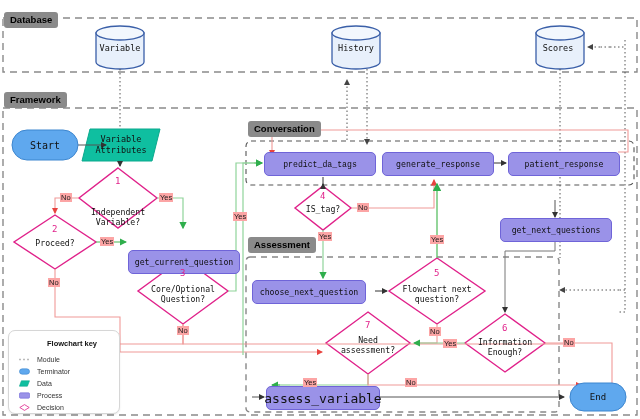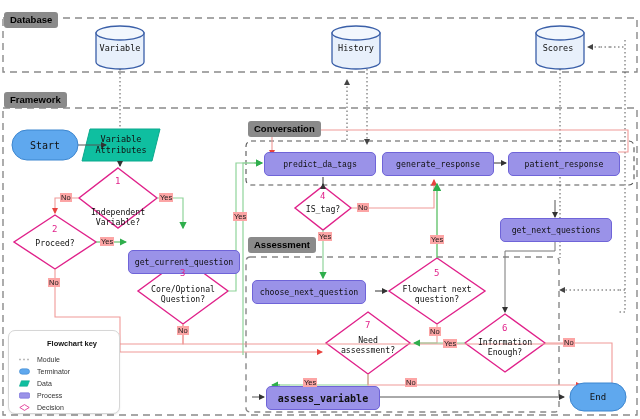--- a/index.html
+++ b/index.html
@@ -282,21 +282,21 @@
 <div class="nd proc" style="left:500px;top:218px;width:110px;height:22px;">
   <span style="font-size:8.2px;">get_next_questions</span>
 </div>
 <div class="nd proc" style="left:508px;top:152px;width:110px;height:22px;">
   <span style="font-size:8.2px;">patient_response</span>
 </div>
 <div class="nd proc" style="left:252px;top:280px;width:112px;height:22px;">
   <span style="font-size:8.2px;">choose_next_question</span>
 </div>
 <div class="nd proc" style="left:266px;top:386px;width:112px;height:22px;">
-  <span style="font-size:10px;font-weight:bold;">assess_variable</span>
+  <span style="font-size:13px;">assess_variable</span>
 </div>
 
 <div class="dec-num" style="left:115px;top:176px;">1</div>
 <div class="dec-label" style="left:78px;top:207px;width:80px;">Independent
 Variable?</div>
 
 <div class="dec-num" style="left:52px;top:224px;">2</div>
 <div class="dec-label" style="left:19px;top:238px;width:72px;">Proceed?</div>
 
 <div class="dec-num" style="left:180px;top:268px;">3</div>

